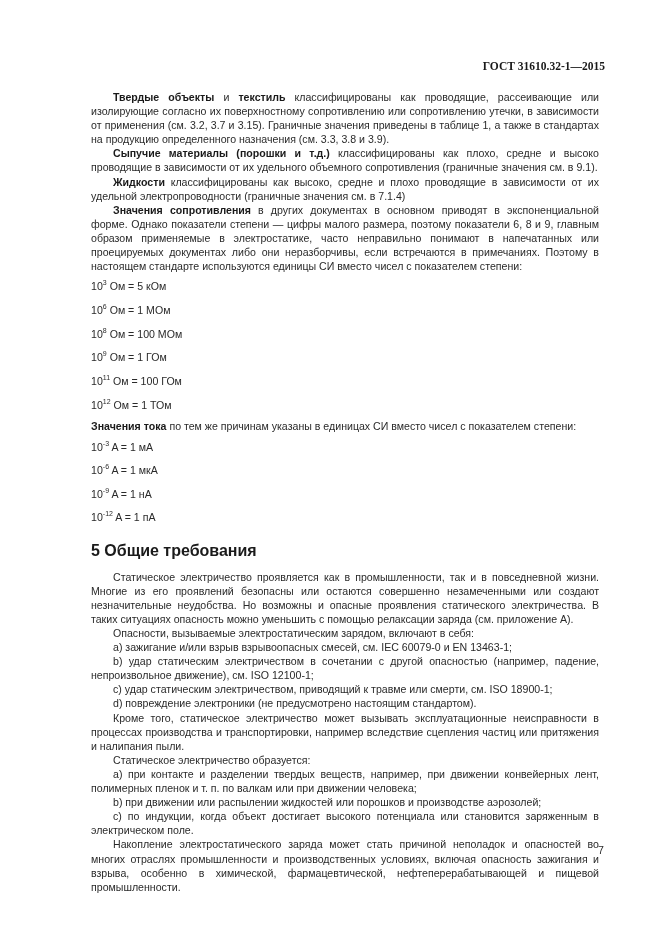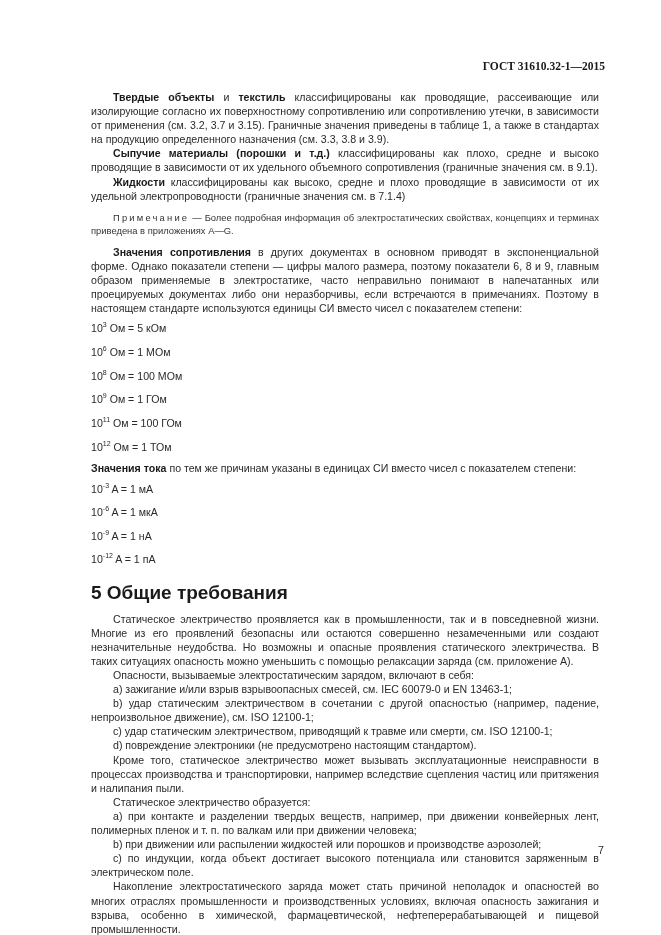--- a/index.html
+++ b/index.html
@@ -8,38 +8,37 @@
   .page { position:absolute; left:0; top:0; width:661px; height:935px; }
   .header { position:absolute; top:60px; right:56px; font-weight:bold; font-size:11.5px; color:#1a1a1a;font-family:Liberation Serif, serif; }
   .content { position:absolute; left:91px; top:90px; width:508px; font-size:10.6px; line-height:14.1px; text-align:justify; }
   .p { text-indent:22px; margin:0; }
   .p b { color:#1a1a1a; }
   .note { text-indent:22px; margin:8px 0 8px 0; font-size:9.4px; line-height:13px; color:#333; }
   .note .spaced { letter-spacing:2.2px; }
   .formula { margin:0 0 0 0; padding-left:0; line-height:19.7px; font-size:10.6px; }
   .formula sup { font-size:7px; vertical-align:5px; }
   .formula-a { line-height:19.5px; }
-  h2 { font-size:19px; font-weight:bold; margin:16px 0 12px 0; color:#1a1a1a; }
+  h2 { font-size:16px; font-weight:bold; margin:16px 0 12px 0; color:#1a1a1a; }
   .mt4 { margin-top:4px; }
   .pagenum { position:absolute; top:844px; right:57px; font-size:10.6px; }
 </style>
 </head>
 <body>
 
 <div class="page">
   <div class="header">ГОСТ 31610.32-1—2015</div>
 
   <div class="content">
     <p class="p"><b>Твердые объекты</b><span> и </span><b>текстиль</b><span> классифицированы как проводящие, рассеивающие или изолирующие согласно их поверхностному сопротивлению или сопротивлению утечки, в зависимости от применения (см. 3.2, 3.7 и 3.15). Граничные значения приведены в таблице 1, а также в стандартах на продукцию определенного назначения (см. 3.3, 3.8 и 3.9).</span></p>
 
     <p class="p"><b>Сыпучие материалы (порошки и т.д.)</b><span> классифицированы как плохо, средне и высоко проводящие в зависимости от их удельного объемного сопротивления (граничные значения см. в 9.1).</span></p>
 
     <p class="p"><b>Жидкости</b><span> классифицированы как высоко, средне и плохо проводящие в зависимости от их удельной электропроводности (граничные значения см. в 7.1.4)</span></p>
 
-    <p class="note"><span class="spaced">Примечание</span><span> — Более подробная информация об электростатических свойствах, концепциях и терминах приведена в приложениях A—G.</span></p>
 
     <p class="p"><b>Значения сопротивления</b><span> в других документах в основном приводят в экспоненциальной форме. Однако показатели степени — цифры малого размера, поэтому показатели 6, 8 и 9, главным образом применяемые в электростатике, часто неправильно понимают в напечатанных или проецируемых документах либо они неразборчивы, если встречаются в примечаниях. Поэтому в настоящем стандарте используются единицы СИ вместо чисел с показателем степени:</span></p>
 
     <div class="formula">
       <div><span>10</span><sup>3</sup><span> Ом = 5 кОм</span></div>
       <div><span>10</span><sup>6</sup><span> Ом = 1 МОм</span></div>
       <div><span>10</span><sup>8</sup><span> Ом = 100 МОм</span></div>
       <div><span>10</span><sup>9</sup><span> Ом = 1 ГОм</span></div>
       <div><span>10</span><sup>11</sup><span> Ом = 100 ГОм</span></div>
       <div><span>10</span><sup>12</sup><span> Ом = 1 ТОм</span></div>
@@ -53,21 +52,21 @@
       <div><span>10</span><sup>-9</sup><span> A = 1 нА</span></div>
       <div><span>10</span><sup>-12</sup><span> A = 1 пА</span></div>
     </div>
 
     <h2>5 Общие требования</h2>
 
     <p class="p">Статическое электричество проявляется как в промышленности, так и в повседневной жизни. Многие из его проявлений безопасны или остаются совершенно незамеченными или создают незначительные неудобства. Но возможны и опасные проявления статического электричества. В таких ситуациях опасность можно уменьшить с помощью релаксации заряда (см. приложение А).</p>
     <p class="p">Опасности, вызываемые электростатическим зарядом, включают в себя:</p>
     <p class="p">a) зажигание и/или взрыв взрывоопасных смесей, см. IEC 60079-0 и EN 13463-1;</p>
     <p class="p">b) удар статическим электричеством в сочетании с другой опасностью (например, падение, непроизвольное движение), см. ISO 12100-1;</p>
-    <p class="p">c) удар статическим электричеством, приводящий к травме или смерти, см. ISO 12100-1;</p>
+    <p class="p">c) удар статическим электричеством, приводящий к травме или смерти, см. ISO 18900-1;</p>
     <p class="p">d) повреждение электроники (не предусмотрено настоящим стандартом).</p>
     <p class="p">Кроме того, статическое электричество может вызывать эксплуатационные неисправности в процессах производства и транспортировки, например вследствие сцепления частиц или притяжения и налипания пыли.</p>
     <p class="p">Статическое электричество образуется:</p>
     <p class="p">a) при контакте и разделении твердых веществ, например, при движении конвейерных лент, полимерных пленок и т. п. по валкам или при движении человека;</p>
     <p class="p">b) при движении или распылении жидкостей или порошков и производстве аэрозолей;</p>
     <p class="p">c) по индукции, когда объект достигает высокого потенциала или становится заряженным в электрическом поле.</p>
     <p class="p">Накопление электростатического заряда может стать причиной неполадок и опасностей во многих отраслях промышленности и производственных условиях, включая опасность зажигания и взрыва, особенно в химической, фармацевтической, нефтеперерабатывающей и пищевой промышленности.</p>
   </div>
 
   <div class="pagenum">7</div>

